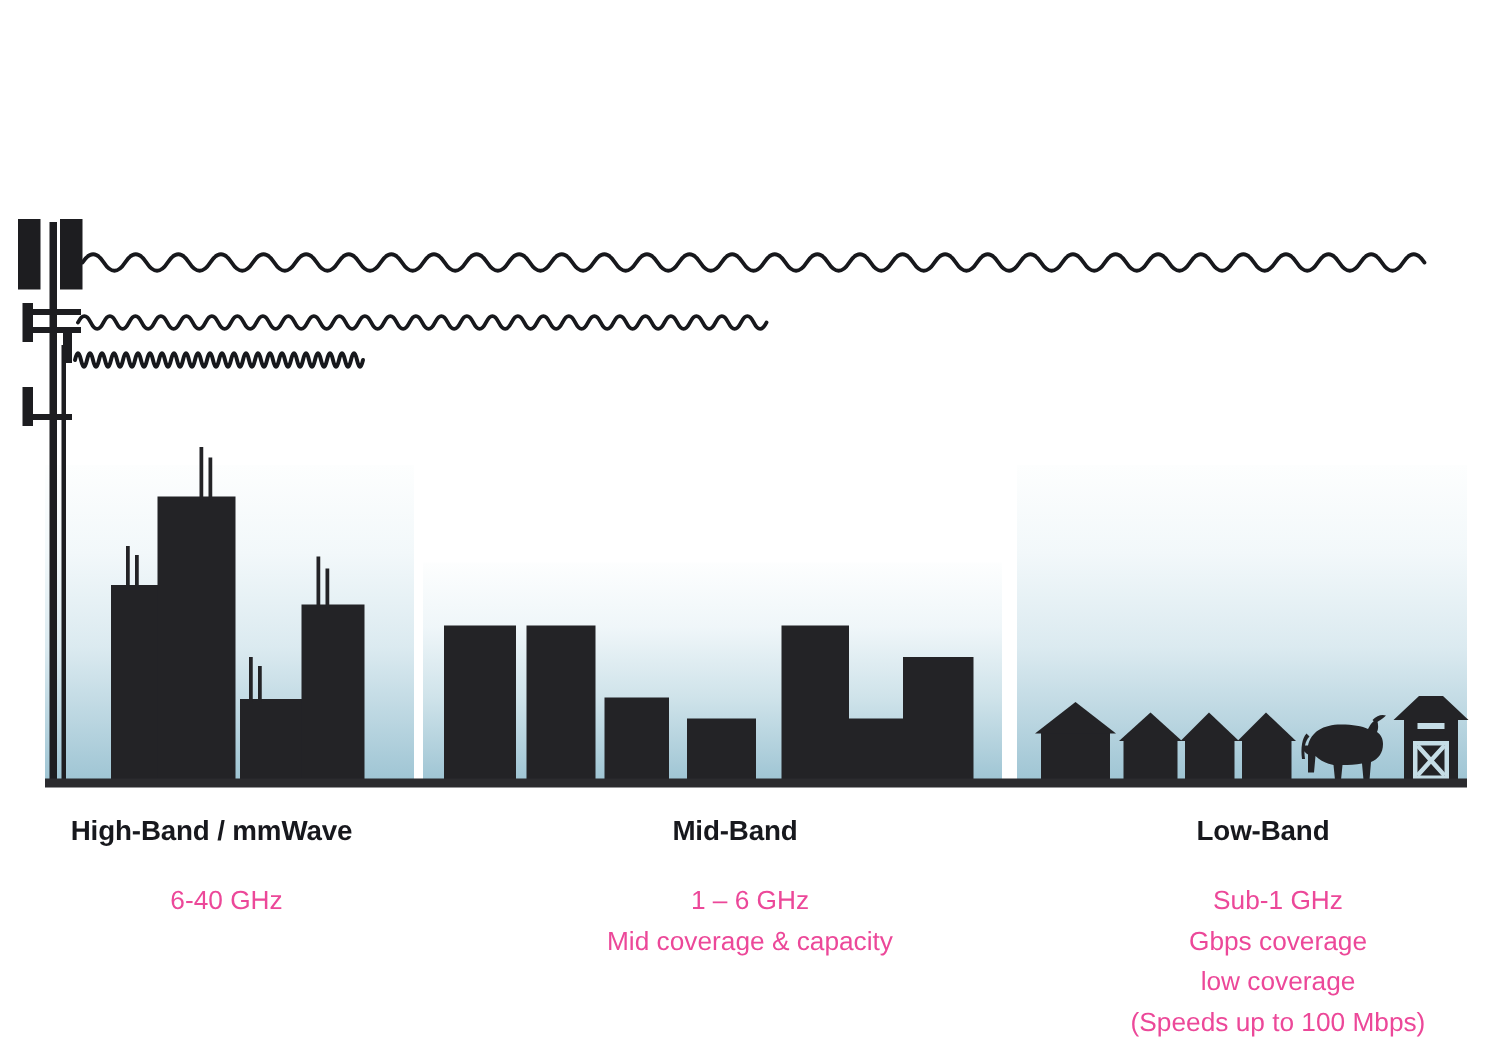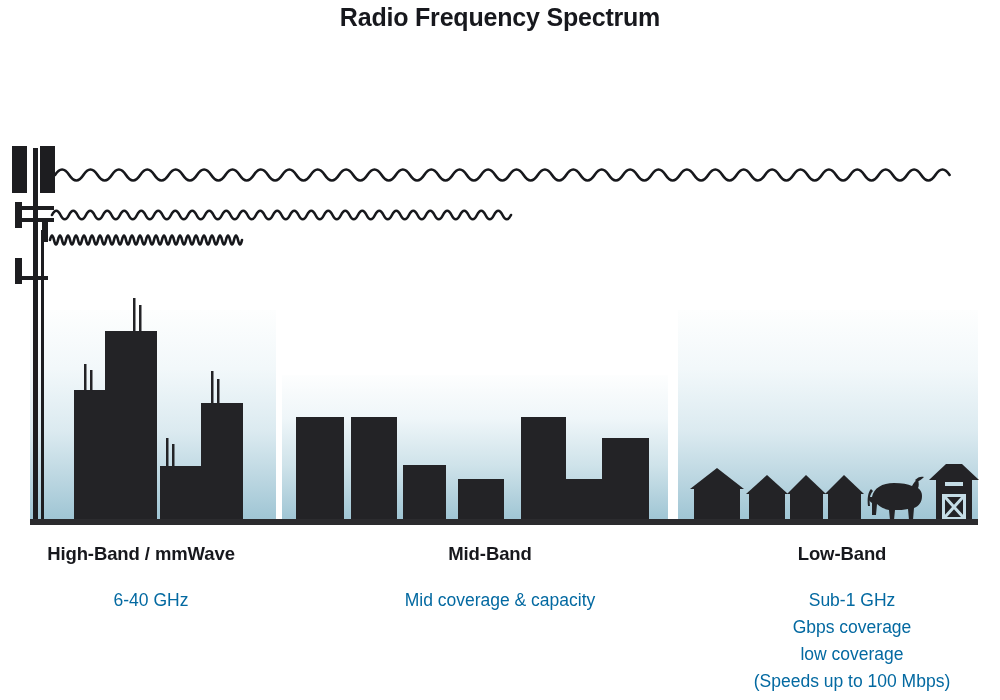--- a/index.html
+++ b/index.html
@@ -43,32 +43,31 @@
     font-size:18.5px;
     font-weight:bold;
     color:#17181d;
     letter-spacing:-0.1px;
     margin:0 0 22px 0;
     white-space:nowrap;
   }
   .cap-line{
     font-size:17.5px;
     font-weight:normal;
-    color:#0369a1;
+    color:#ec4899;
     line-height:27px;
     white-space:nowrap;
     padding-left:20px;
   }
 </style>
 </head>
 <body>
 
 <div id="stage">
 
-  <div class="title">Radio Frequency Spectrum</div>
 
   <div class="scene">
     <svg width="1000" height="540" viewBox="0 0 1000 540" xmlns="http://www.w3.org/2000/svg">
       <defs>
         <linearGradient id="skyGrad" x1="0" y1="0" x2="0" y2="1">
           <stop offset="0%" stop-color="#fdfefe"></stop>
           <stop offset="28%" stop-color="#f2f8fa"></stop>
           <stop offset="58%" stop-color="#dbeaf0"></stop>
           <stop offset="82%" stop-color="#b9d5e0"></stop>
           <stop offset="100%" stop-color="#9fc5d4"></stop>
@@ -225,20 +224,21 @@
 
   <div class="captions">
 
     <div class="caption cap-high">
       <div class="cap-title">High-Band / mmWave</div>
       <div class="cap-line">6-40 GHz</div>
     </div>
 
     <div class="caption cap-mid">
       <div class="cap-title">Mid-Band</div>
+      <div class="cap-line">1 – 6 GHz</div>
       <div class="cap-line">Mid coverage &amp; capacity</div>
     </div>
 
     <div class="caption cap-low">
       <div class="cap-title">Low-Band</div>
       <div class="cap-line">Sub-1 GHz</div>
       <div class="cap-line">Gbps coverage</div>
       <div class="cap-line">low coverage</div>
       <div class="cap-line">(Speeds up to 100 Mbps)</div>
     </div>

